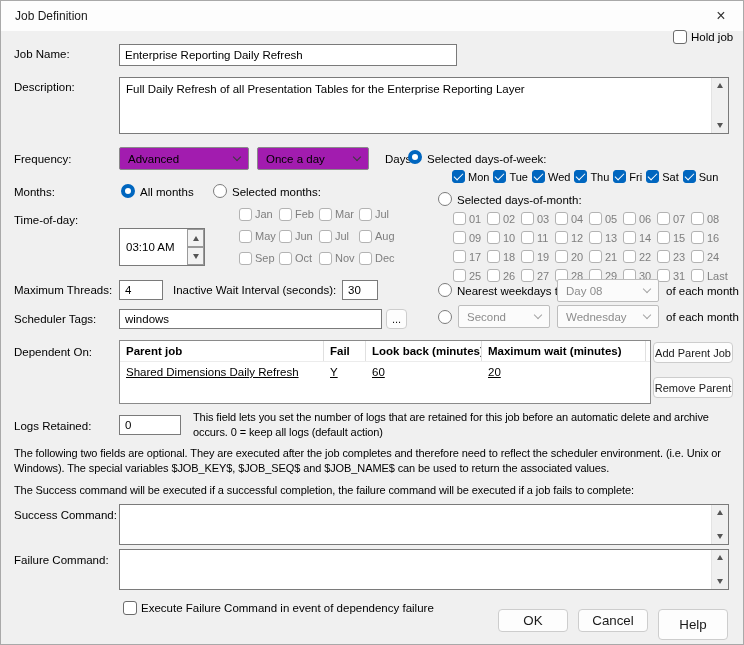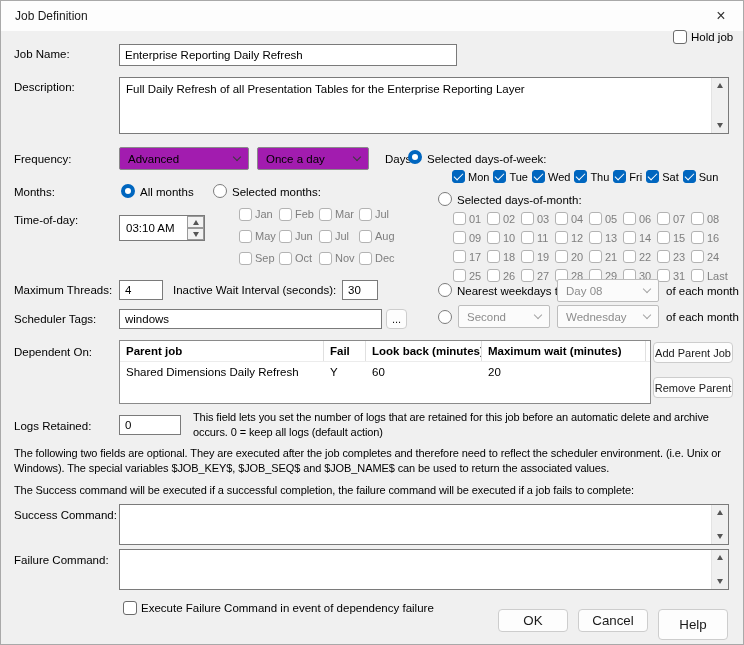--- a/index.html
+++ b/index.html
@@ -49,21 +49,21 @@
   .btn { position: absolute; background: #fdfdfd; border: 1px solid #cdcdcd; border-radius: 4px;
     display: flex; align-items: center; justify-content: center; cursor: pointer; color: #1a1a1a; }
   .btn.small { font-size: 11px; }
   .deptable { position: absolute; background: #fff; border: 1px solid #8a8a8a; }
   .dep-head { display: flex; height: 21px; border-bottom: 1px solid #ececec; }
   .dep-head > div { padding: 4px 6px; border-right: 1px solid #e0e0e0; overflow: hidden; white-space: nowrap; font-weight: bold; }
   .dep-head > div:nth-of-type(1), .dep-row > div:nth-of-type(1) { width: 204px; }
   .dep-head > div:nth-of-type(2), .dep-row > div:nth-of-type(2) { width: 42px; }
   .dep-head > div:nth-of-type(3), .dep-row > div:nth-of-type(3) { width: 116px; }
   .dep-head > div:nth-of-type(4), .dep-row > div:nth-of-type(4) { width: 164px; }
-  .dep-row { display: flex; height: 20px; }
+  .dep-row { display: flex; height: 20px; text-decoration: underline; }
   .dep-row > div { padding: 4px 6px; overflow: hidden; white-space: nowrap; }
   .note { position: absolute; font-size: 11px; letter-spacing: -0.1px; line-height: 1.35; }
   .grid-months { position: absolute; display: grid; grid-template-columns: repeat(4, 40px); grid-auto-rows: 22px; }
   .grid-days { position: absolute; display: grid; grid-template-columns: repeat(8, 34px); grid-auto-rows: 19px; }
   .grid-months .cbitem, .grid-days .cbitem { gap: 3px; font-size: 11px; color: #7e7e7e; }
   .grid-months .cb, .grid-days .cb { width: 13px; height: 13px; }
   .wk-row { position: absolute; display: flex; gap: 4px; }
   .wk-row .cbitem { gap: 3px; font-size: 11px; }
   .wk-row .cb { width: 13px; height: 13px; }
 </style>
@@ -377,21 +377,21 @@
         <span>31</span>
       </label>
 
       <label class="cbitem">
         <span class="cb dis"></span>
         <span>Last</span>
       </label>
     </div>
 
   <span class="lbl" style="left:13px;top:213px">Time-of-day:</span>
-  <div class="spin" style="left:118px;top:214px;width:86px;height:26px">
+  <div class="spin" style="left:118px;top:227px;width:86px;height:38px">
     <span class="spin-val">03:10 AM</span>
     <span class="spin-arrows">
       <span class="spin-btn">
           <span class="tri-up"></span>
         </span>
       <span class="spin-btn">
           <span class="tri-down"></span>
         </span>
     </span>
   </div>

